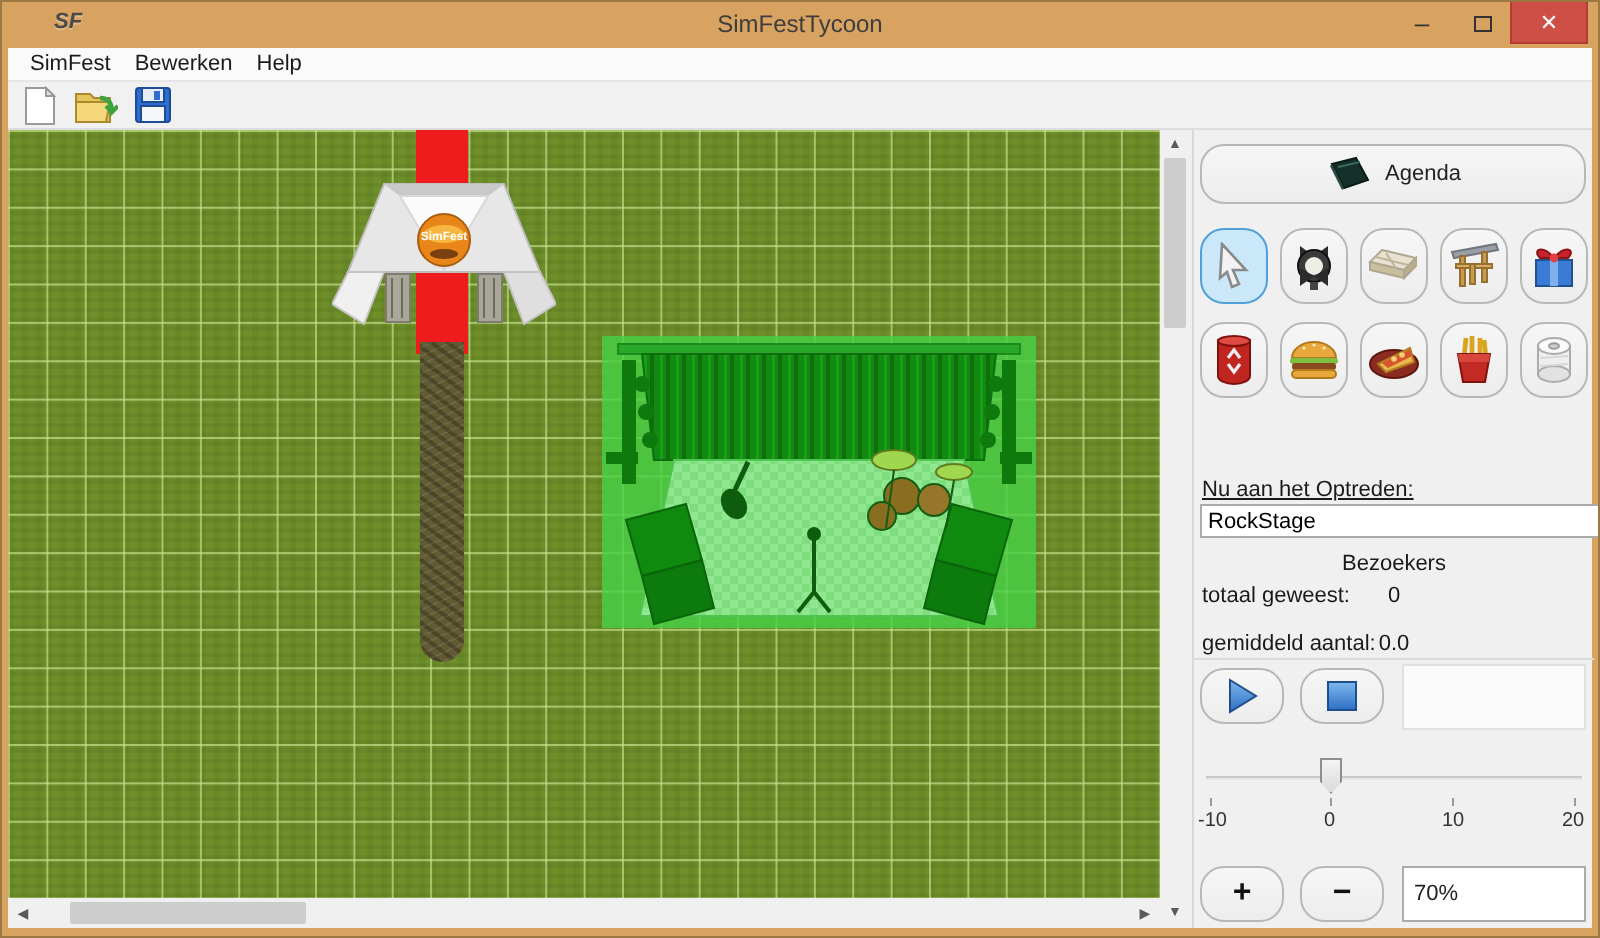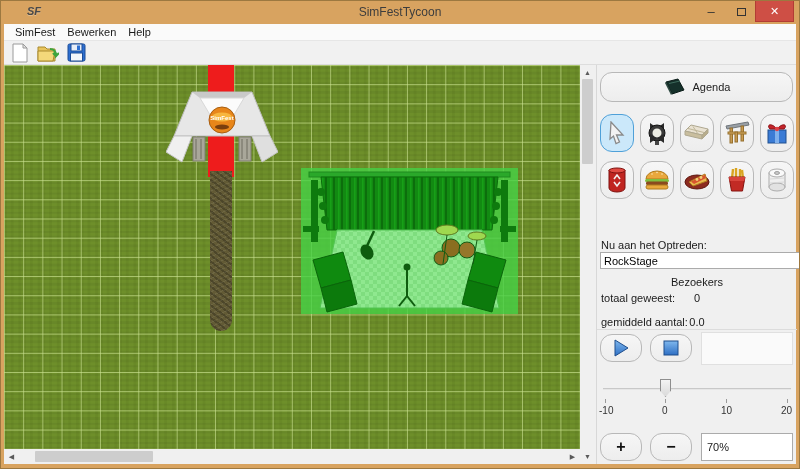--- a/index.html
+++ b/index.html
@@ -64,21 +64,21 @@
     border-radius:12px; display:flex; align-items:center; justify-content:center; }
   #agenda-btn { position:absolute; left:3px; top:7px; width:193px; height:30px; gap:8px; font-size:11px; }
   .tool-btn { position:absolute; width:34px; height:38px; }
   .tool-btn.selected { background:#CBE8FA; border-color:#4FA0D8; }
   .r1 { top:49px; } .r2 { top:96px; }
   .c1 { left:3px; } .c2 { left:43px; } .c3 { left:83px; } .c4 { left:123px; } .c5 { left:163px; }
   #stage-name-input { position:absolute; left:3px; top:141px; width:217px; height:17px;
     border:1px solid #ABABAB; background:#fff; font-family:"Liberation Sans",sans-serif;
     font-size:11px; padding:0 3px;margin-top:46px; }
   .side-label { position:absolute; font-size:11px; color:#1a1a1a; }
-  #lbl-now { left:4px; top:174px; }
+  #lbl-now { left:4px; top:174px;text-decoration:underline; }
   #lbl-visitors { left:55px; top:211px; width:90px; text-align:center; }
   #lbl-total { left:4px; top:227px; }
   #val-total { left:55px; top:227px; width:90px; text-align:center; }
   #lbl-avg { left:4px; top:251px; }
   #val-avg { left:55px; top:251px; width:90px; text-align:center; }
   #transport { position:absolute; left:0; top:264px; width:200px; height:42px; border-top:1px solid #DCDCDC; }
   #play-btn { position:absolute; left:3px; top:4px; width:42px; height:28px; }
   #stop-btn { position:absolute; left:53px; top:4px; width:42px; height:28px; }
   #now-playing-box { position:absolute; left:104px; top:2px; width:92px; height:33px;
     background:#FAFAFA; border:1px solid #E0E0E0; }

